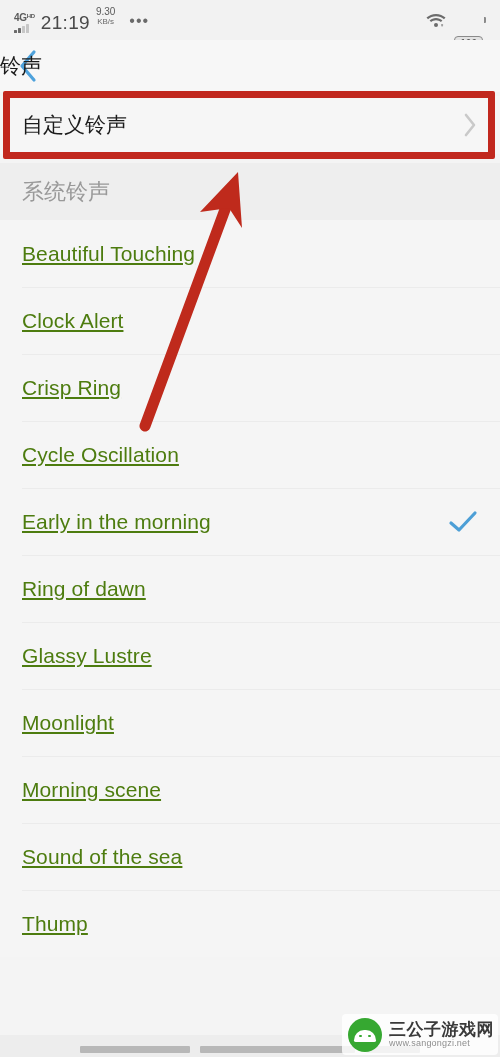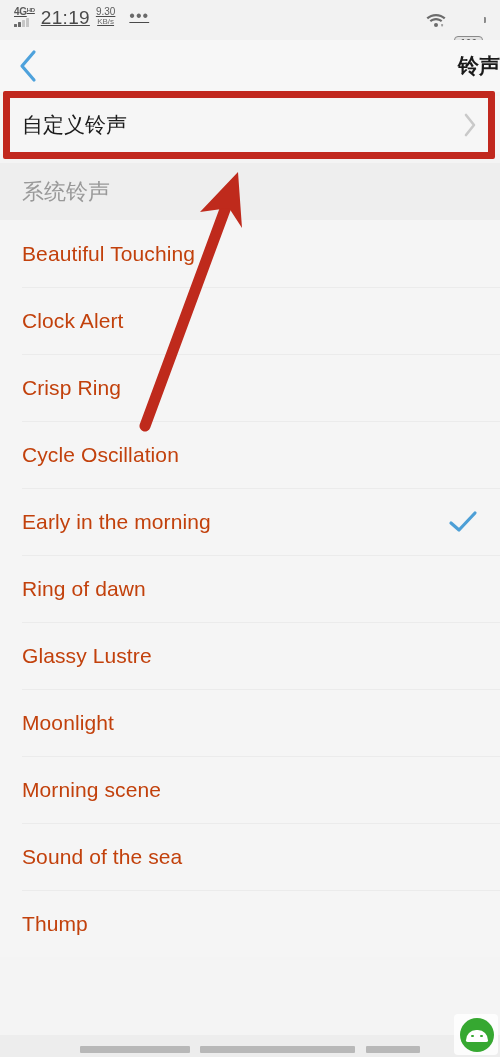--- a/index.html
+++ b/index.html
@@ -12,21 +12,21 @@
   #screen { position:relative; width:500px; height:1057px; background:#f4f4f4; }
 
   
   .statusbar {
     position:absolute; top:0; left:0; width:500px; height:40px;
     background:#f2f2f2;
     display:flex; align-items:center;
     padding:0 14px;
     color:#4a4a4a;
   }
-  .sb-left { display:flex; align-items:flex-start; gap:6px;text-decoration:underline; }
+  .sb-left { display:flex; align-items:flex-end; gap:6px; }
   .net-group { display:flex; flex-direction:column; align-items:flex-start; line-height:1; }
   .net-label { font-size:10px; font-weight:bold; letter-spacing:-.3px; color:#5a5a5a; display:flex; align-items:flex-start; }
   .net-label sup { font-size:6px; font-weight:bold; line-height:1; position:relative; top:0px; }
   .sig-bars { display:flex; align-items:flex-end; gap:1.5px; height:9px; margin-top:1px; }
   .sig-bars i { width:2.5px; background:#6a6a6a; border-radius:.5px; display:block; }
   .sig-bars i:nth-child(1){ height:3px; }
   .sig-bars i:nth-child(2){ height:5px; }
   .sig-bars i:nth-child(3){ height:7px; background:#c6c6c6; }
   .sig-bars i:nth-child(4){ height:9px; background:#c6c6c6; }
   .clock { font-size:19px; color:#4a4a4a; letter-spacing:.3px; margin-bottom:-1px; }
@@ -51,22 +51,22 @@
   .appbar {
     position:absolute; top:40px; left:0; width:500px; height:52px;
     background:#f7f7f7;
     display:flex; align-items:center;
   }
   .back-btn {
     width:56px; height:52px; display:flex; align-items:center; justify-content:center;
   }
   .back-btn svg { display:block; }
   .appbar-title {
-    position:absolute; left:0; right:0; text-align:right;
-    font-size:21px; color:#1a1a1a; font-weight:700;
+    position:absolute; left:0; right:0; text-align:left;
+    font-size:21px; color:#1a1a1a; font-weight:400;
     pointer-events:none;
   }
 
   
   .custom-row {
     position:absolute; top:96px; left:0; width:500px; height:58px;
     background:#f6f6f6;
     display:flex; align-items:center;
     padding:0 22px;
   }
@@ -95,21 +95,21 @@
     position:absolute; top:220px; left:0; width:500px;
     background:#f5f5f5;
   }
   .list-item {
     position:relative; height:67px;
     display:flex; align-items:center;
     padding:0 22px;
     background:#f5f5f5;
   }
   .list-item .li-label {
-    font-size:21px; color:#c2410c; letter-spacing:.1px;
+    font-size:21px; color:#4d7c0f; letter-spacing:.1px;text-decoration:underline;
   }
   .list-item:not(:first-child)::before {
     content:""; position:absolute; left:22px; right:0; top:0; height:1px;
     background:#ebebeb;
   }
   .check { margin-left:auto; }
   .check svg { display:block; }
 
   
   .arrow-layer {
@@ -277,15 +277,19 @@
 
   <div class="watermark">
     <span class="wm-logo">
       <span class="ant l"></span>
         <span class="ant r"></span>
       <span class="droid-head">
           <span class="eye l"></span>
           <span class="eye r"></span>
         </span>
     </span>
+    <span class="wm-text">
+      <span class="wm-title">三公子游戏网</span>
+      <span class="wm-url">www.sangongzi.net</span>
+    </span>
   </div>
 
 </div>
 
 </body></html>

